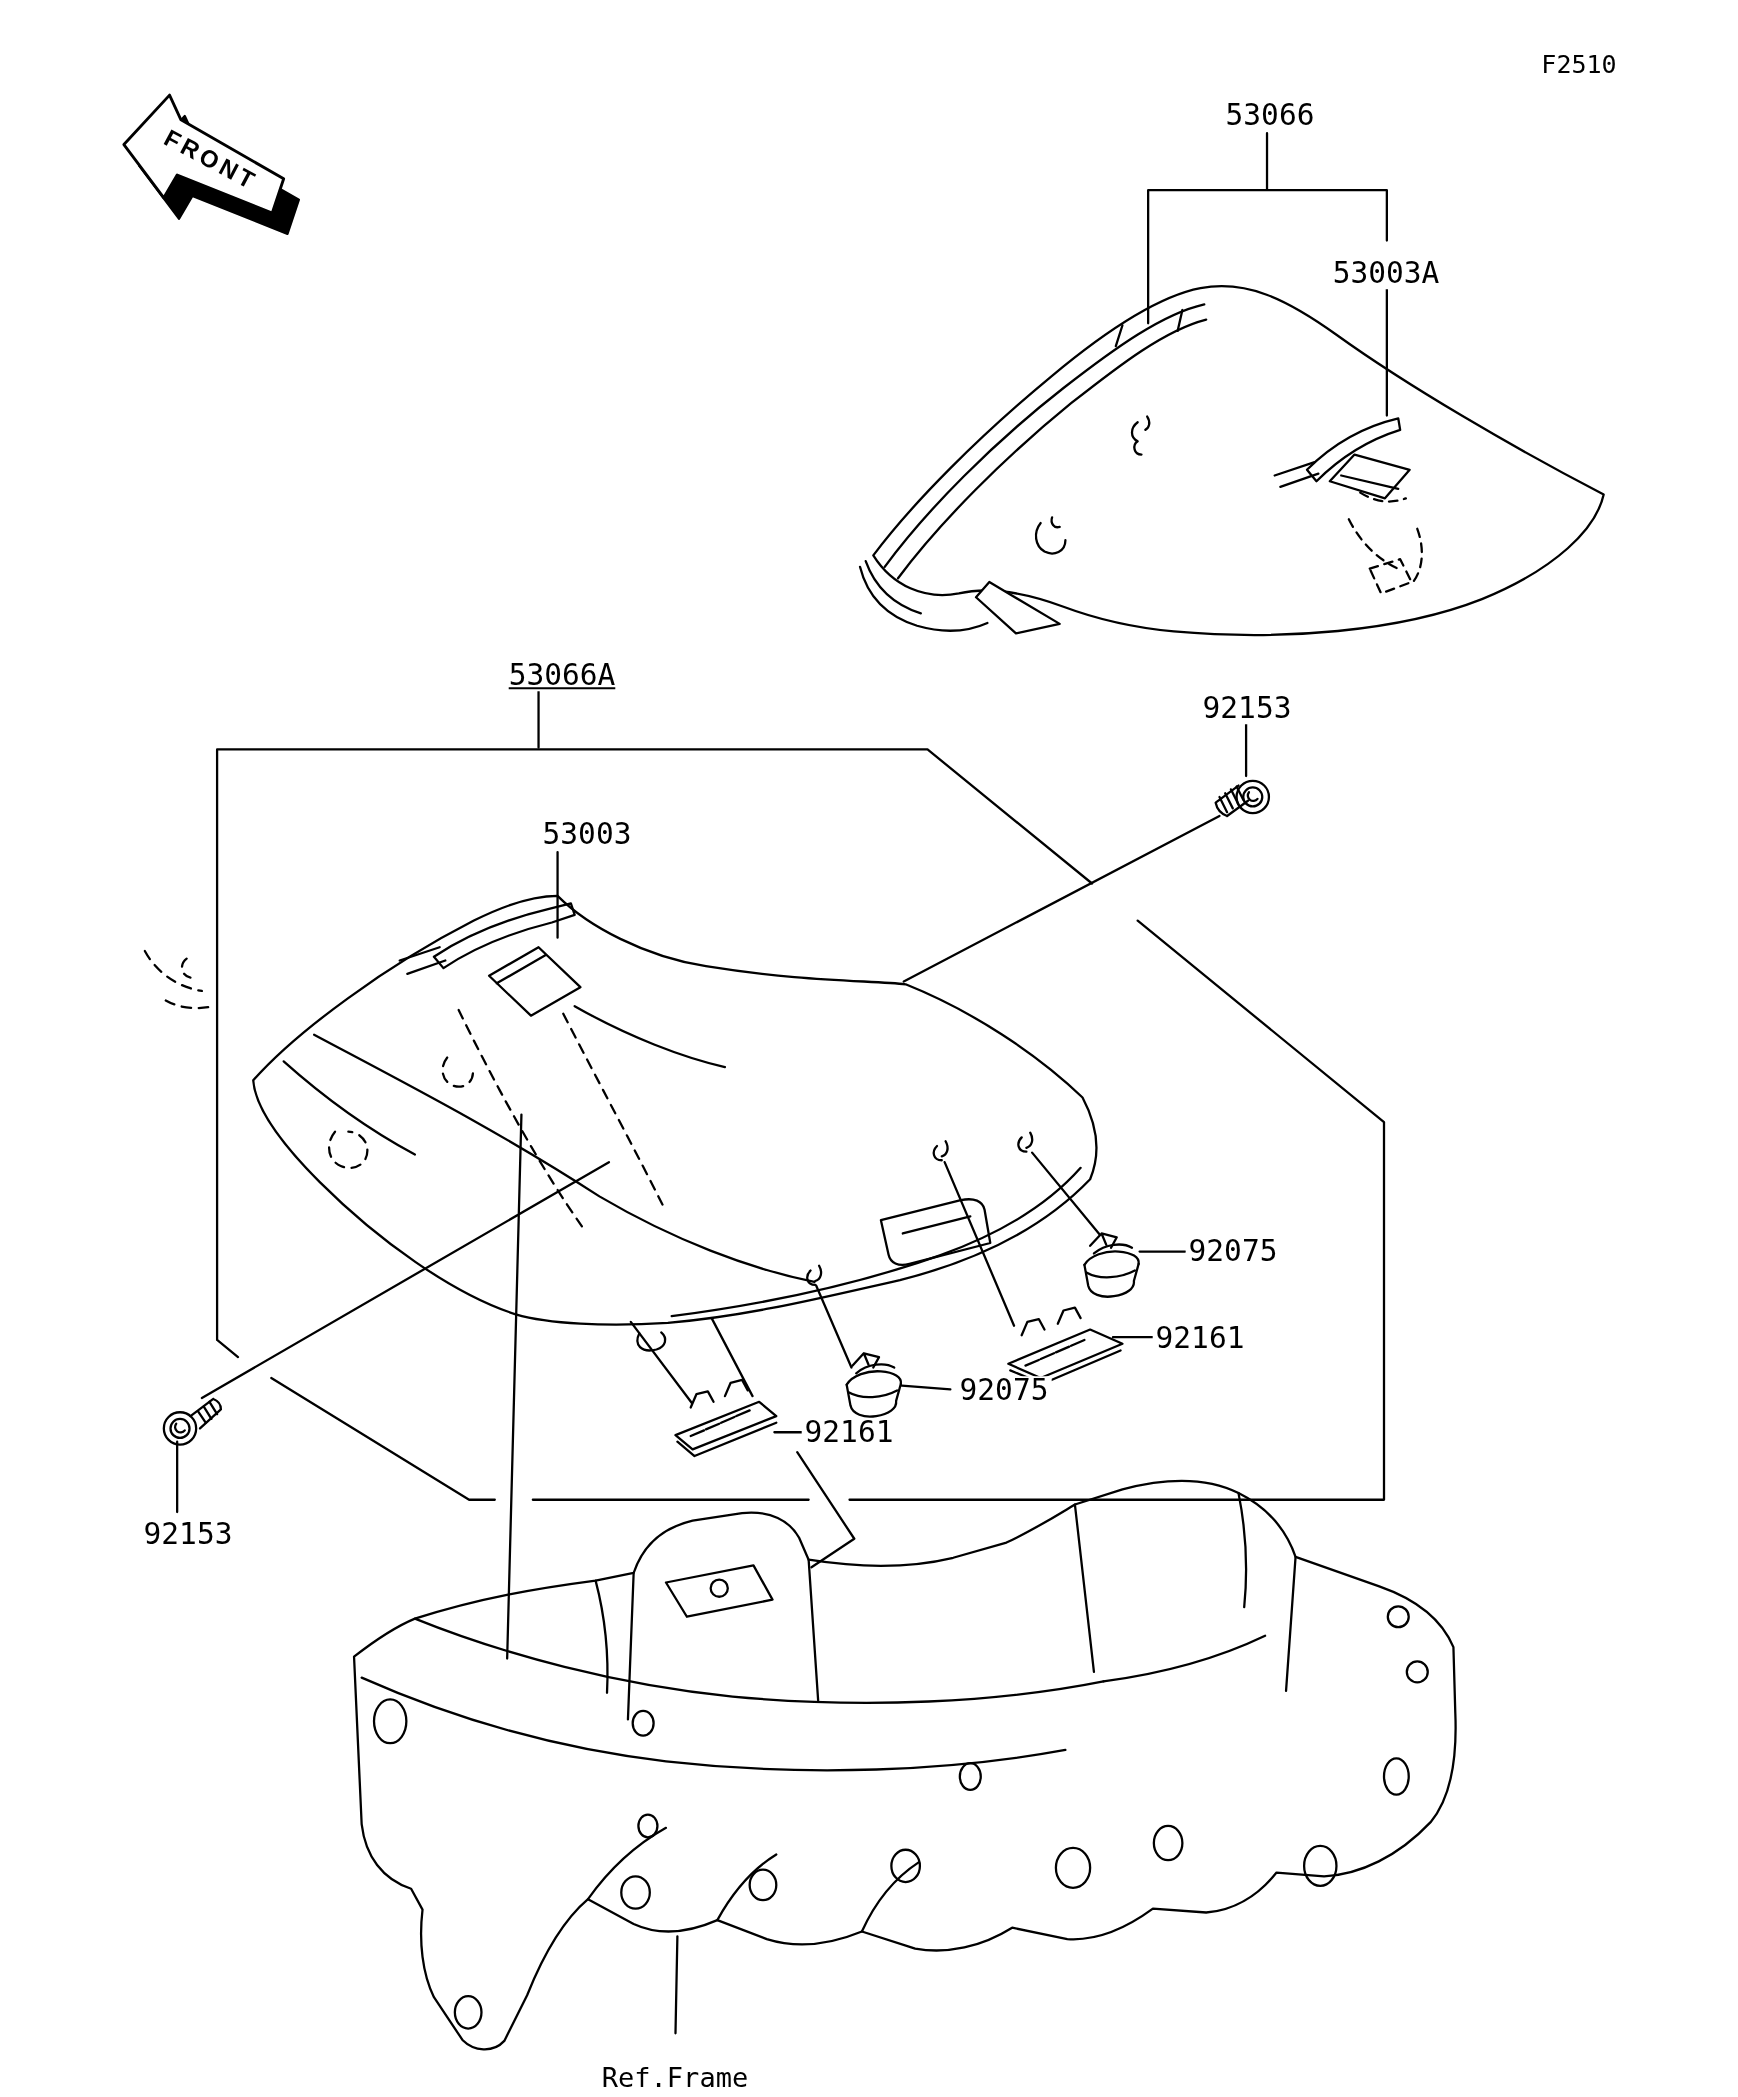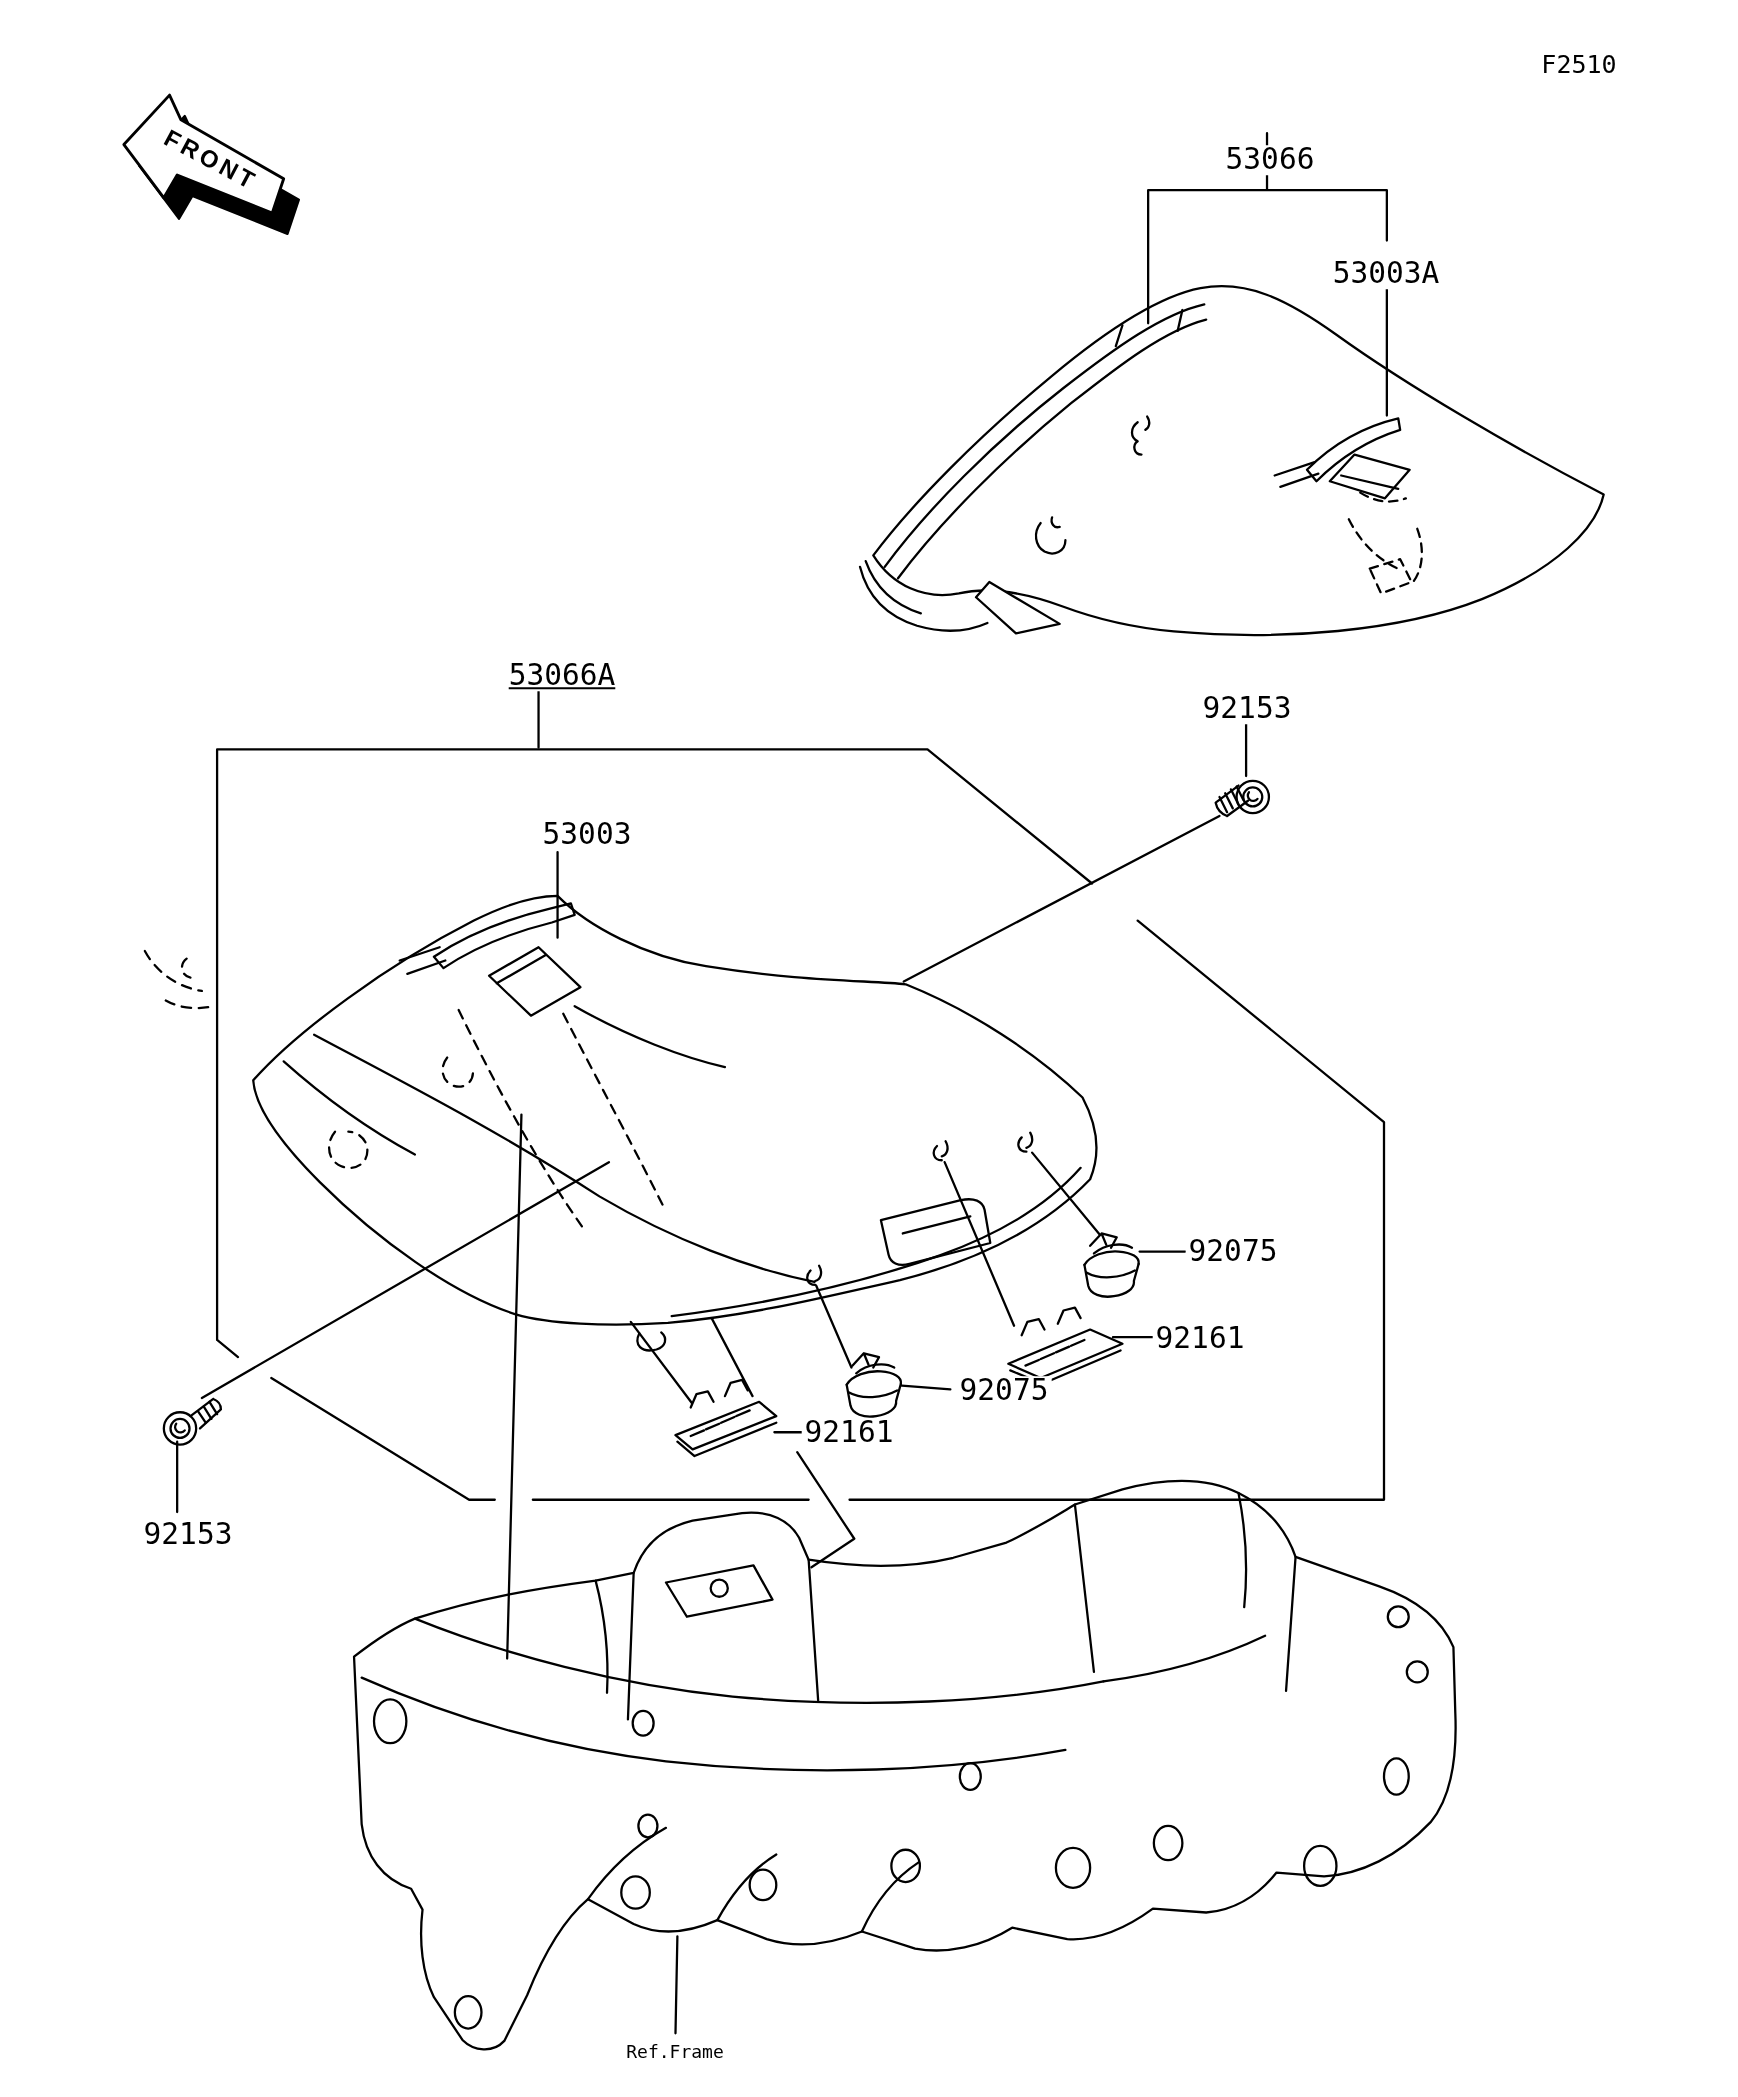--- a/index.html
+++ b/index.html
@@ -15,21 +15,21 @@
     position:absolute;
     transform:translate(-50%,-50%);
     font-size:29.5px;
     color:#000;
     white-space:nowrap;
     background:#fff;
     padding:0 2.9px;
     line-height:1;
   }
   .figcode{font-size:25px;background:transparent;}
-  .refframe{font-size:18px;}
+  .refframe{font-size:27px;margin-top:25px;}
   .front-label{
     position:absolute;
     transform:translate(-50%,-50%) rotate(28deg);
     font-family:"Liberation Sans", sans-serif;
     font-weight:bold;
     font-size:24px;
     letter-spacing:3.8px;
     color:#000;
     background:transparent;
     line-height:1;
@@ -226,21 +226,21 @@
         <path d="M906,2031 C920,2000 940,1975 966,1958"></path>
         <path d="M754,2019 C770,1990 790,1966 816,1950"></path>
       </g>
     </g>
   </svg>
 
   <div class="front-label" style="left:211px;top:160px;">FRONT</div>
 
   <div class="pn figcode" style="left:1563px;top:64px;margin-left:16px;">F2510</div>
 
-  <div class="pn" style="left:1270px;top:116px;margin-top:44px;">53066</div>
+  <div class="pn" style="left:1270px;top:116px;">53066</div>
 
   <div class="pn" style="left:1386px;top:274px;">53003A</div>
 
   <div class="pn" style="left:562px;top:676px;text-decoration:underline;">53066A</div>
 
   <div class="pn" style="left:557px;top:835px;margin-left:30px;">53003</div>
 
   <div class="pn" style="left:1247px;top:709px;">92153</div>
 
   <div class="pn" style="left:188px;top:1535px;">92153</div>

